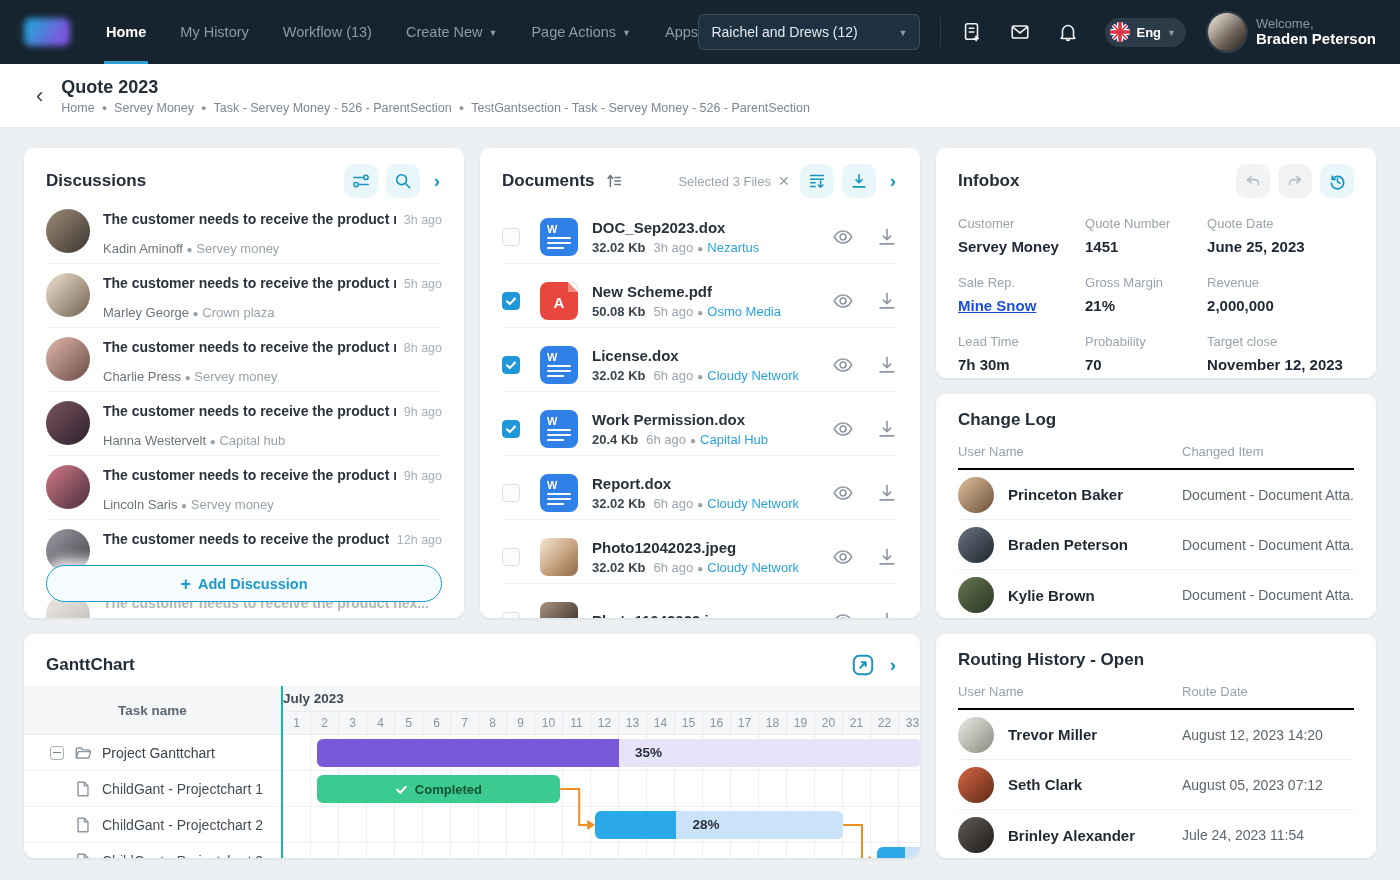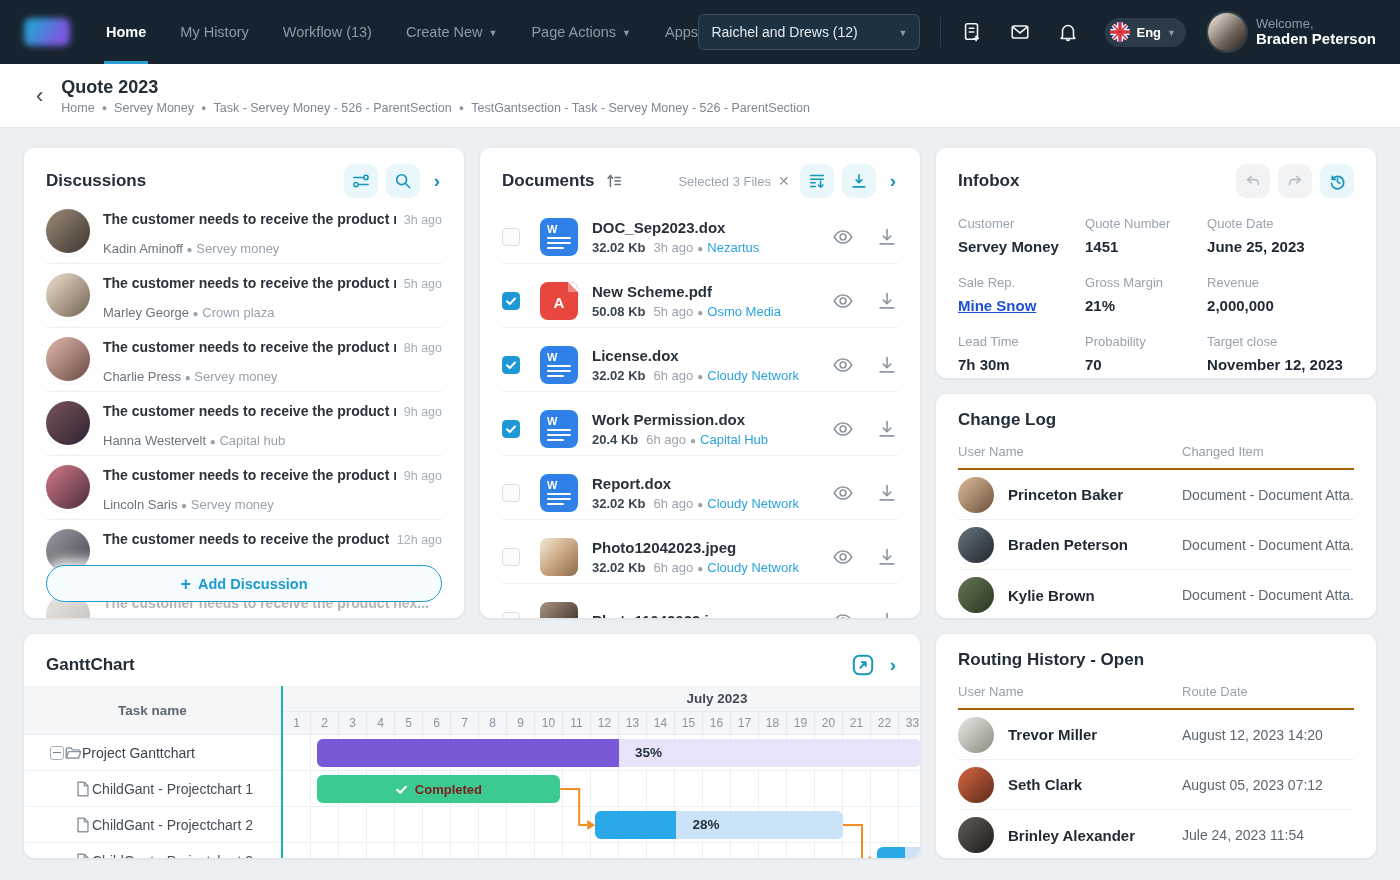--- a/index.html
+++ b/index.html
@@ -97,48 +97,48 @@
   .row-icons .ri{width:22px;height:22px;cursor:pointer}
 
   
   .info-grid{padding:8px 22px;display:grid;grid-template-columns:1.02fr .98fr 1.18fr;row-gap:20px}
   .if-label{font-size:13px;color:#99a3ad;margin-bottom:7px}
   .if-value{font-size:15px;font-weight:700;color:#1d2834}
   .if-value.link{color:#1d4ed8;text-decoration:underline;cursor:pointer}
 
   
   .tbl{padding:0 22px}
-  .tbl-head{display:grid;grid-template-columns:224px 1fr;padding:8px 0 9px;border-bottom:2px solid #a16207}
+  .tbl-head{display:grid;grid-template-columns:224px 1fr;padding:8px 0 9px;border-bottom:2px solid #000000}
   .tbl-head span{font-size:13px;color:#98a2ac}
   .tbl-row{display:grid;grid-template-columns:224px 1fr;align-items:center;height:50px;border-bottom:1px solid #eef1f4}
   .tbl-row:last-child{border-bottom:none}
   .cell-user{display:flex;align-items:center;gap:14px}
   .tbl .avatar{width:36px;height:36px;box-shadow:0 0 0 3px #fff,0 1px 4px rgba(0,0,0,.2)}
   .cell-name{font-size:15px;font-weight:700;color:#1f2933;white-space:nowrap}
   .cell-val{font-size:14px;color:#5c6670;white-space:nowrap;overflow:hidden}
 
   
   .gantt-wrap{position:absolute;left:0;right:0;top:52px;bottom:0}
   .g-left{position:absolute;left:0;top:0;bottom:0;width:259px;border-right:2px solid #14b8a6}
   .g-left-head{height:49px;background:#f4f6f8;border-bottom:1px solid #e6eaee;display:flex;align-items:center;justify-content:center;font-size:13.5px;font-weight:600;color:#5d6874}
-  .g-task{height:36px;display:flex;align-items:center;padding-left:26px;border-bottom:1px solid #f0f2f5;font-size:14px;color:#3a444e;white-space:nowrap}
+  .g-task{height:36px;display:flex;align-items:center;gap:10px;padding-left:26px;border-bottom:1px solid #f0f2f5;font-size:14px;color:#3a444e;white-space:nowrap}
   .g-task.child{padding-left:50px;color:#434d57}
   .minus-box{width:14px;height:14px;border:1.5px solid #a8b1ba;border-radius:3px;position:relative;flex:none;cursor:pointer}
   .minus-box::after{content:"";position:absolute;left:2px;right:2px;top:5px;height:1.5px;background:#7b858f}
   .g-ico{width:18px;height:18px;color:#8e98a2;flex:none}
   .g-right{position:absolute;left:259px;right:0;top:0;bottom:0;overflow:hidden}
   .g-month{height:26px;background:#f4f6f8;border-bottom:1px solid #e9edf0;position:relative}
-  .g-month span{position:absolute;left:0;width:868px;text-align:center;line-height:26px;font-size:13.5px;font-weight:700;color:#3f4a56}
+  .g-month span{position:absolute;left:0;width:868px;text-align:left;line-height:26px;font-size:13.5px;font-weight:700;color:#3f4a56}
   .g-days{height:23px;background:#f4f6f8;border-bottom:1px solid #e6eaee;display:flex}
   .g-day{width:28px;flex:none;text-align:center;line-height:23px;font-size:12px;color:#8a94a0;border-right:1px solid #e7ebee}
   .g-rows{position:relative;height:160px;background:repeating-linear-gradient(to right,transparent 0 27px,#edf0f3 27px 28px)}
   .g-rowline{height:36px;border-bottom:1px solid #eef1f4}
   .bar{position:absolute;height:28px}
   .bar-label{position:absolute;font-size:13.5px;font-weight:700;color:#27313c;line-height:36px}
-  .bar-inner-label{width:100%;height:100%;display:flex;align-items:center;justify-content:center;gap:7px;color:#7f1d1d;font-size:13px;font-weight:700}
+  .bar-inner-label{width:100%;height:100%;display:flex;align-items:center;justify-content:center;gap:7px;color:#14532d;font-size:13px;font-weight:700}
   .g-svg{position:absolute;left:0;top:0;pointer-events:none}
 </style>
 </head>
 <body>
 
 <div class="navbar">
   <div class="logo"></div>
   <div class="nav-items" id="nav-items">
       <div class="nav-item active">
         <span>Home</span>

